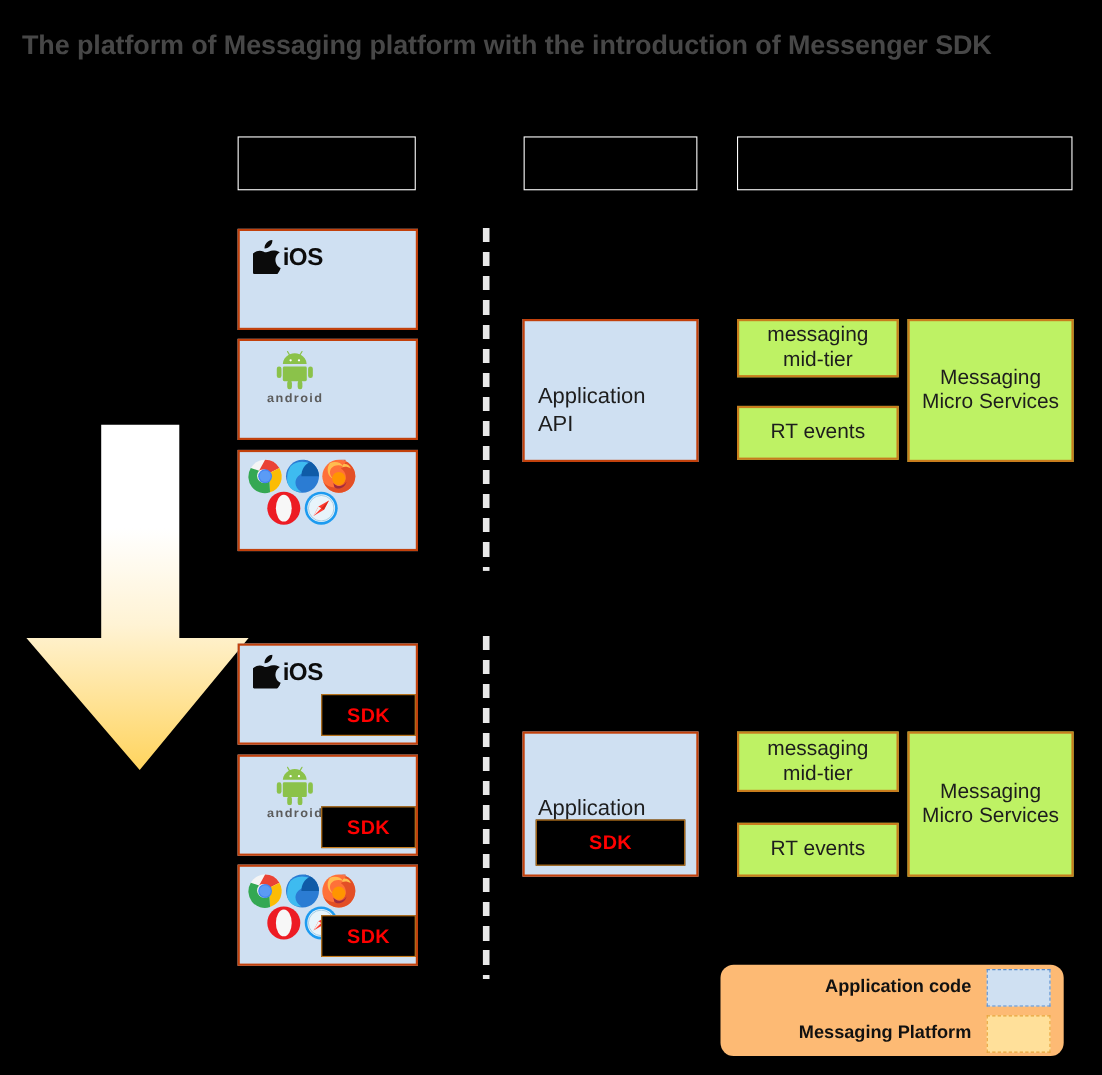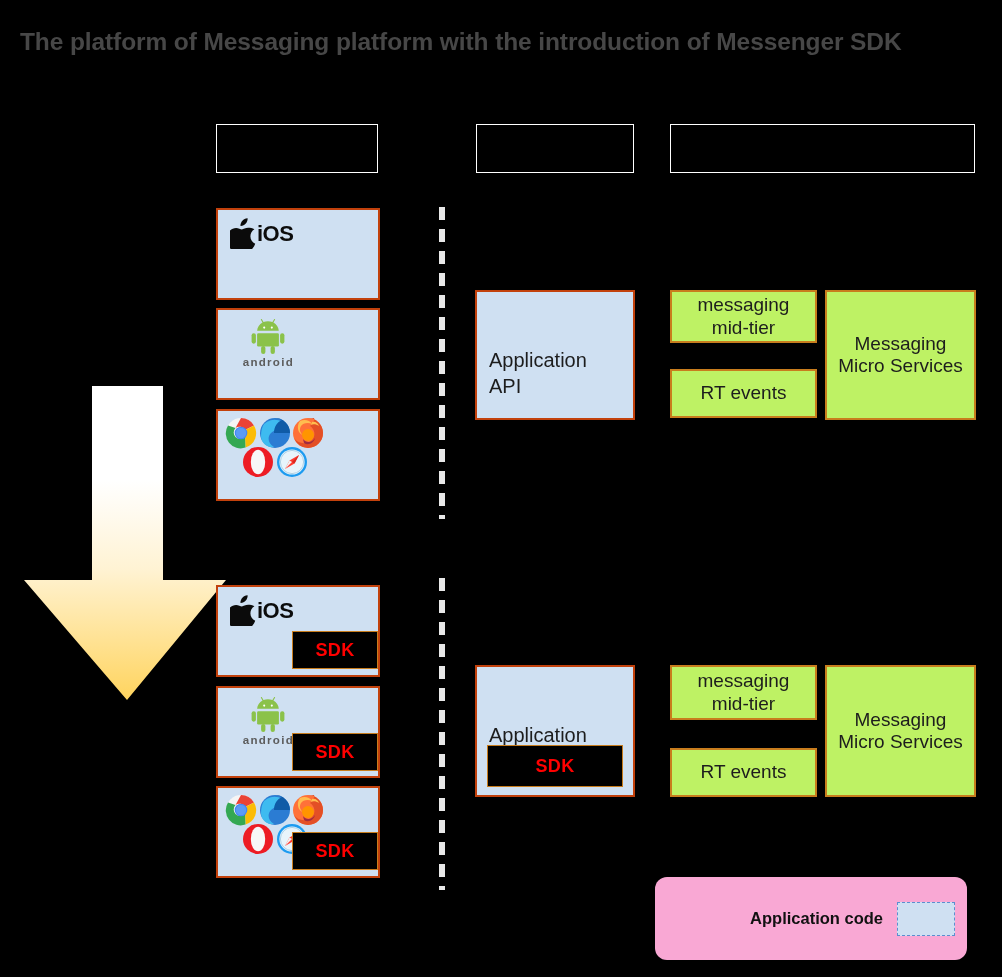--- a/index.html
+++ b/index.html
@@ -54,21 +54,21 @@
     position:absolute;width:6px;background:
       repeating-linear-gradient(to bottom,#e8e8e8 0 13px,transparent 13px 22px);
   }
 
   
   .arrow{position:absolute;left:20px;top:386px;width:210px;height:316px;}
 
   
   .legend{
     position:absolute;left:655px;top:877px;width:312px;height:83px;
-    background:#f9a8d4;border-radius:12px;box-sizing:border-box;
+    background:#fdba74;border-radius:12px;box-sizing:border-box;
     padding:9px 12px 9px 0;display:flex;flex-direction:column;
     justify-content:center;gap:8px;
   }
   .legend-row{display:flex;align-items:center;justify-content:flex-end;gap:14px;}
   .legend-label{font-size:16.5px;font-weight:bold;color:#111;}
   .legend-swatch{width:58px;height:34px;box-sizing:border-box;}
   .legend-swatch.blue{background:#cfe0f2;border:1.5px dashed #5b8fd0;}
   .legend-swatch.yellow{background:#ffe09a;border:1.5px dashed #e8a33d;}
 
   
@@ -298,15 +298,19 @@
       <span>Messaging</span><br>
       <span>Micro Services</span>
     </div>
   </div>
 
   <div class="legend">
     <div class="legend-row">
       <span class="legend-label">Application code</span>
       <span class="legend-swatch blue"></span>
     </div>
+    <div class="legend-row">
+      <span class="legend-label">Messaging Platform</span>
+      <span class="legend-swatch yellow"></span>
+    </div>
   </div>
 
 </div>
 
 </body></html>

